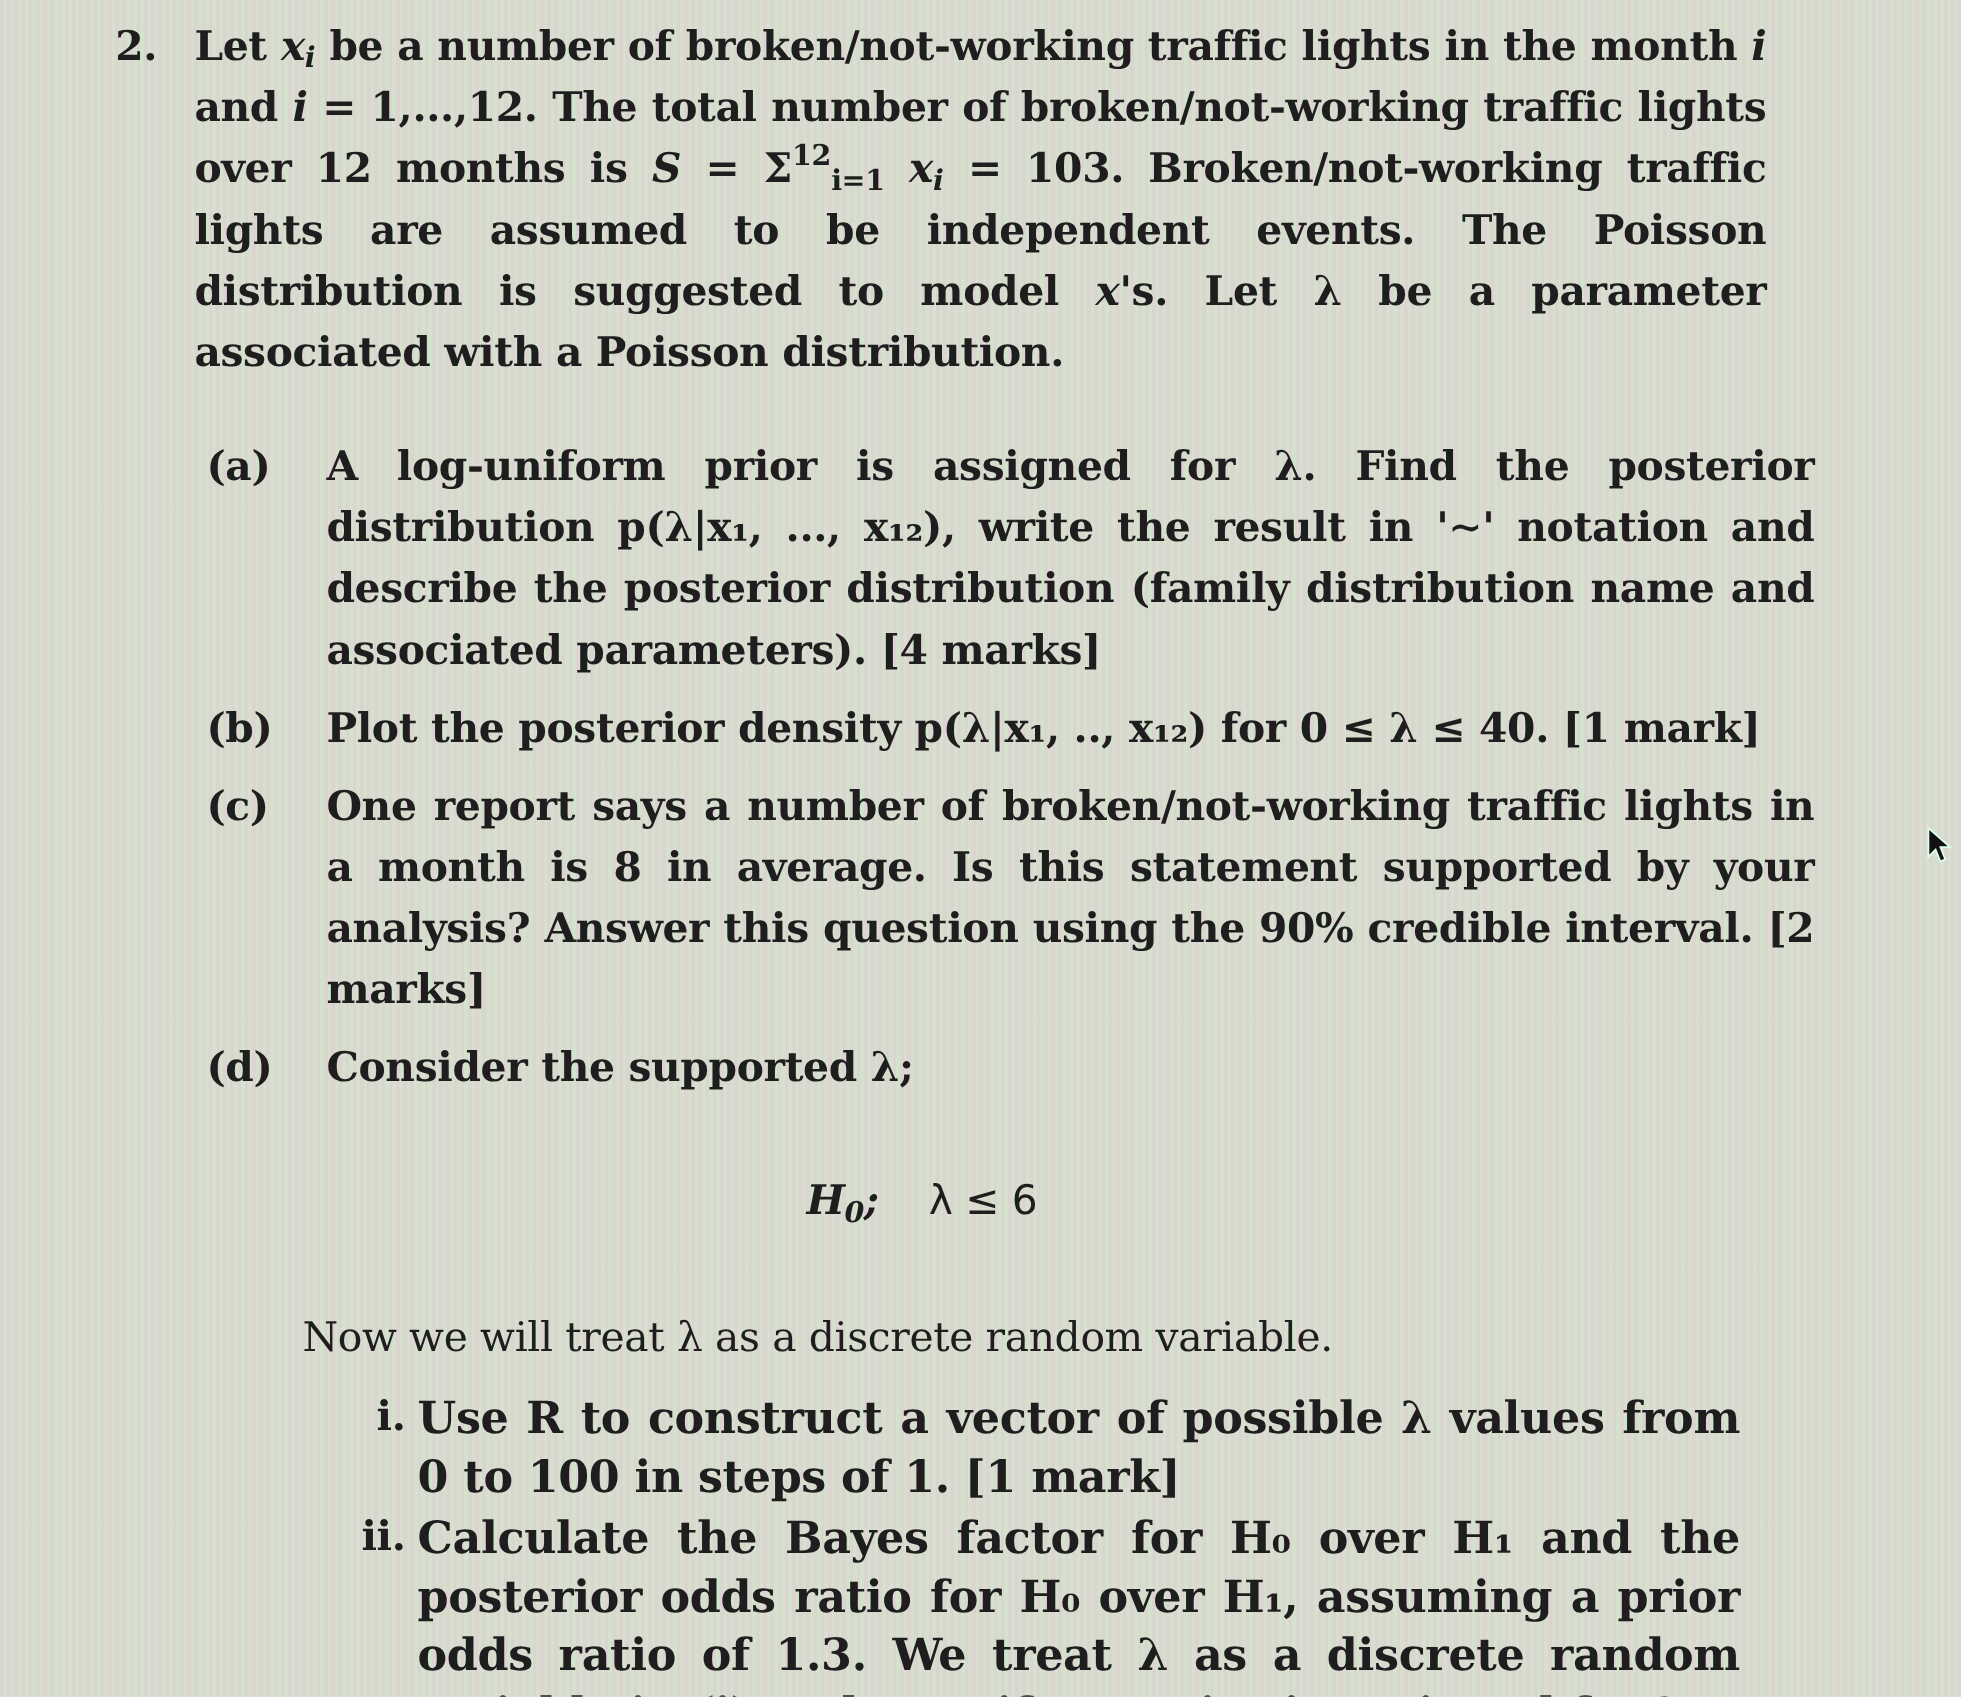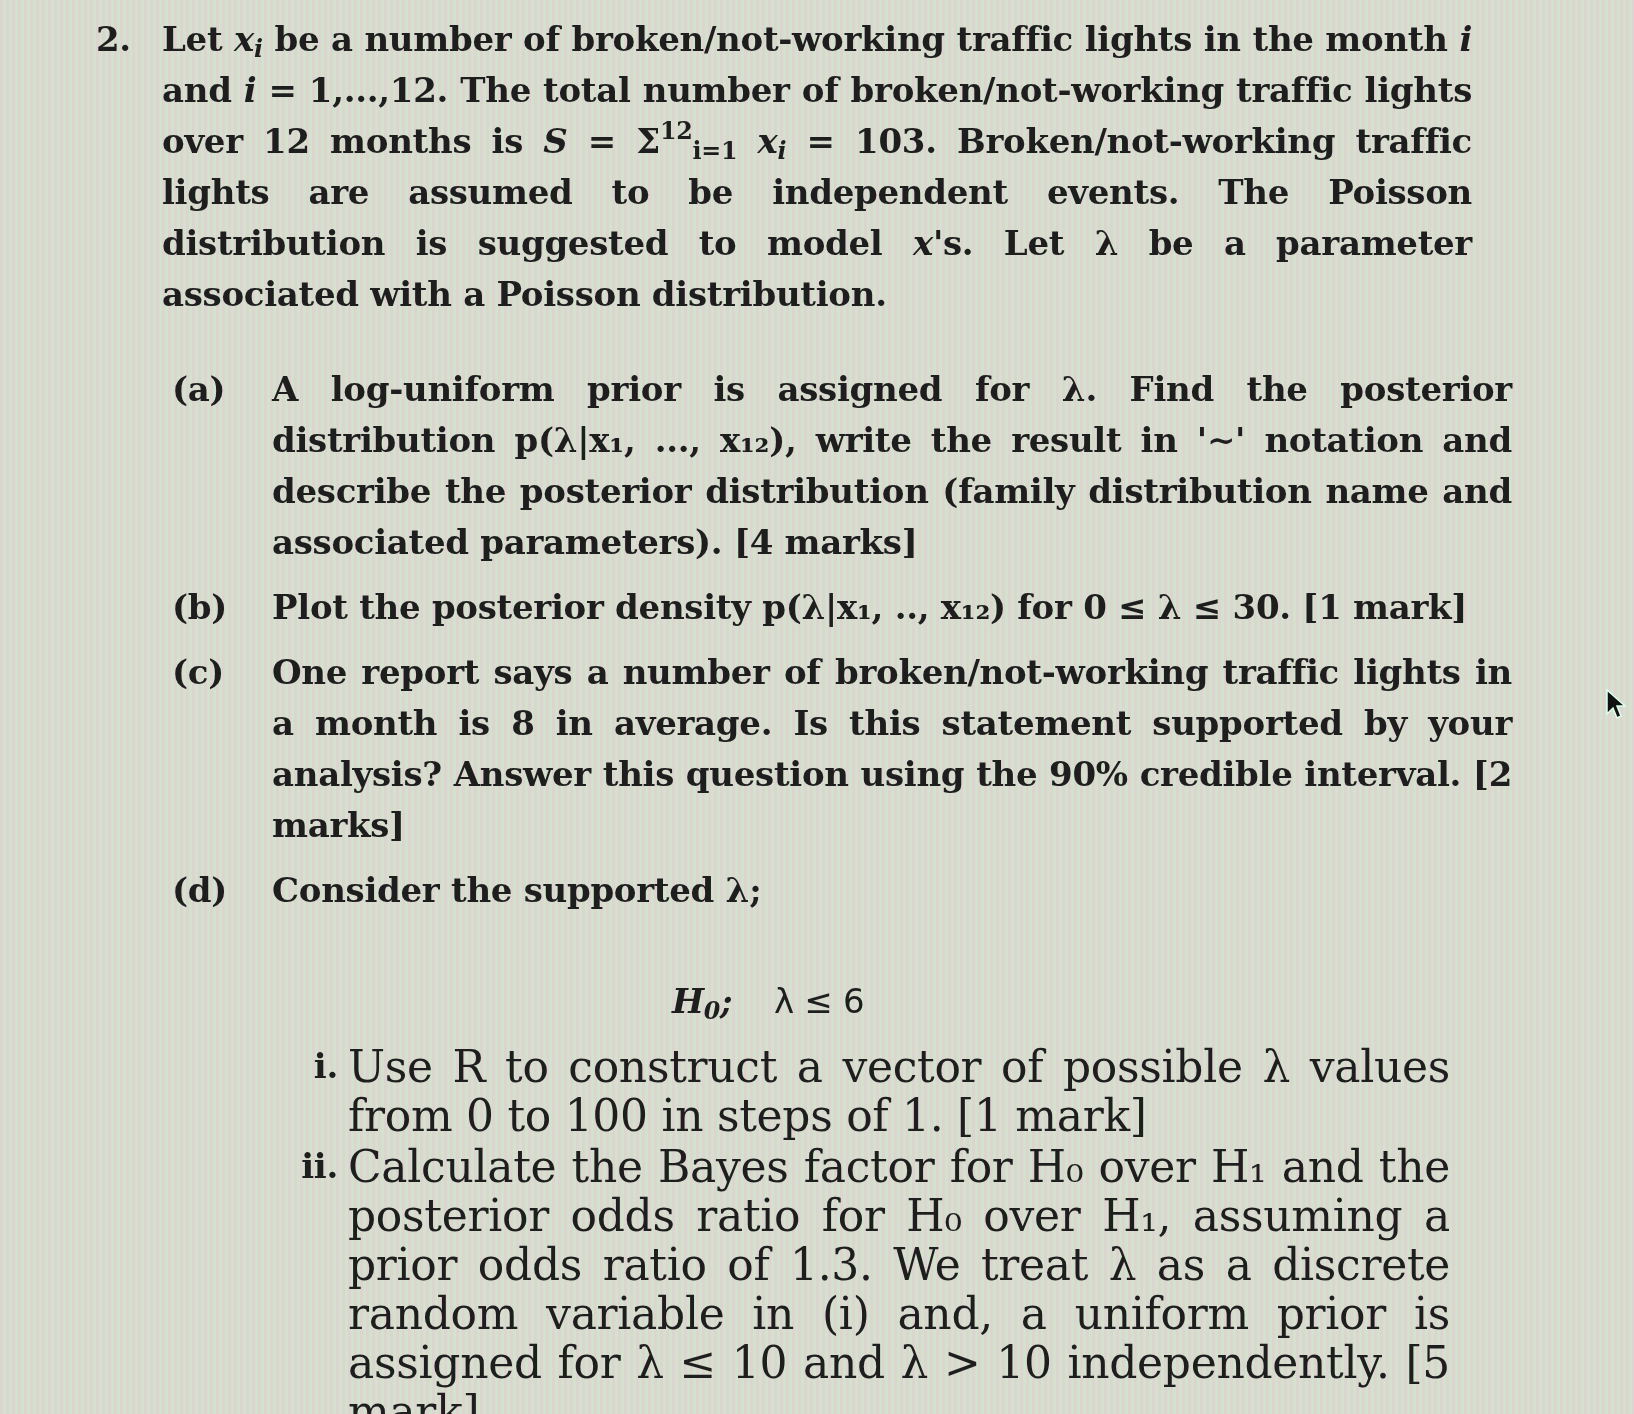--- a/index.html
+++ b/index.html
@@ -91,22 +91,22 @@
     }
     .sub-label {
       width: 58px;
       flex: none;
       text-align: right;
       padding-right: 10px;
     }
     .sub-text {
       flex: 1;
       text-align: justify;
-      font-weight: normal;
-      font-size: 44px;
+      font-weight: bold;
+      font-size: 37px;
     }
     .treat, .hyp { font-weight: normal; }
     .cursor {
       position: absolute;
       left: 1605px;
       top: 688px;
       width: 24px;
       height: 34px;
     }
   </style>
@@ -121,38 +121,39 @@
     </div>
   </div>
 
   <div class="parts">
     <div class="part">
       <div class="part-label">(a)</div>
       <div class="part-text">A log-uniform prior is assigned for λ. Find the posterior distribution p(λ|x₁, ..., x₁₂), write the result in '∼' notation and describe the posterior distribution (family distribution name and associated parameters). [4 marks]</div>
     </div>
     <div class="part">
       <div class="part-label">(b)</div>
-      <div class="part-text">Plot the posterior density p(λ|x₁, .., x₁₂) for 0 ≤ λ ≤ 30. [1 mark]</div>
+      <div class="part-text">Plot the posterior density p(λ|x₁, .., x₁₂) for 0 ≤ λ ≤ 40. [1 mark]</div>
     </div>
     <div class="part">
       <div class="part-label">(c)</div>
       <div class="part-text">One report says a number of broken/not-working traffic lights in a month is 8 in average. Is this statement supported by your analysis? Answer this question using the 90% credible interval. [2 marks]</div>
     </div>
     <div class="part">
       <div class="part-label">(d)</div>
       <div class="part-text">Consider the supported λ;</div>
     </div>
 
     <div class="hyp">
       <div class="hyp-row">
         <div class="hyp-h"><span>H</span><span class="sub">0</span><span>;</span></div>
         <div>λ ≤ 6</div>
       </div>
     </div>
 
+    <div class="treat">Now we will treat λ as a discrete random variable.</div>
 
     <div class="sub-parts">
       <div class="sub-part">
         <div class="sub-label">i.</div>
         <div class="sub-text">Use R to construct a vector of possible λ values from 0 to 100 in steps of 1. [1 mark]</div>
       </div>
       <div class="sub-part">
         <div class="sub-label">ii.</div>
         <div class="sub-text">Calculate the Bayes factor for H₀ over H₁ and the posterior odds ratio for H₀ over H₁, assuming a prior odds ratio of 1.3. We treat λ as a discrete random variable in (i) and, a uniform prior is assigned for λ ≤ 10 and λ &gt; 10 independently. [5 mark]</div>
       </div>

